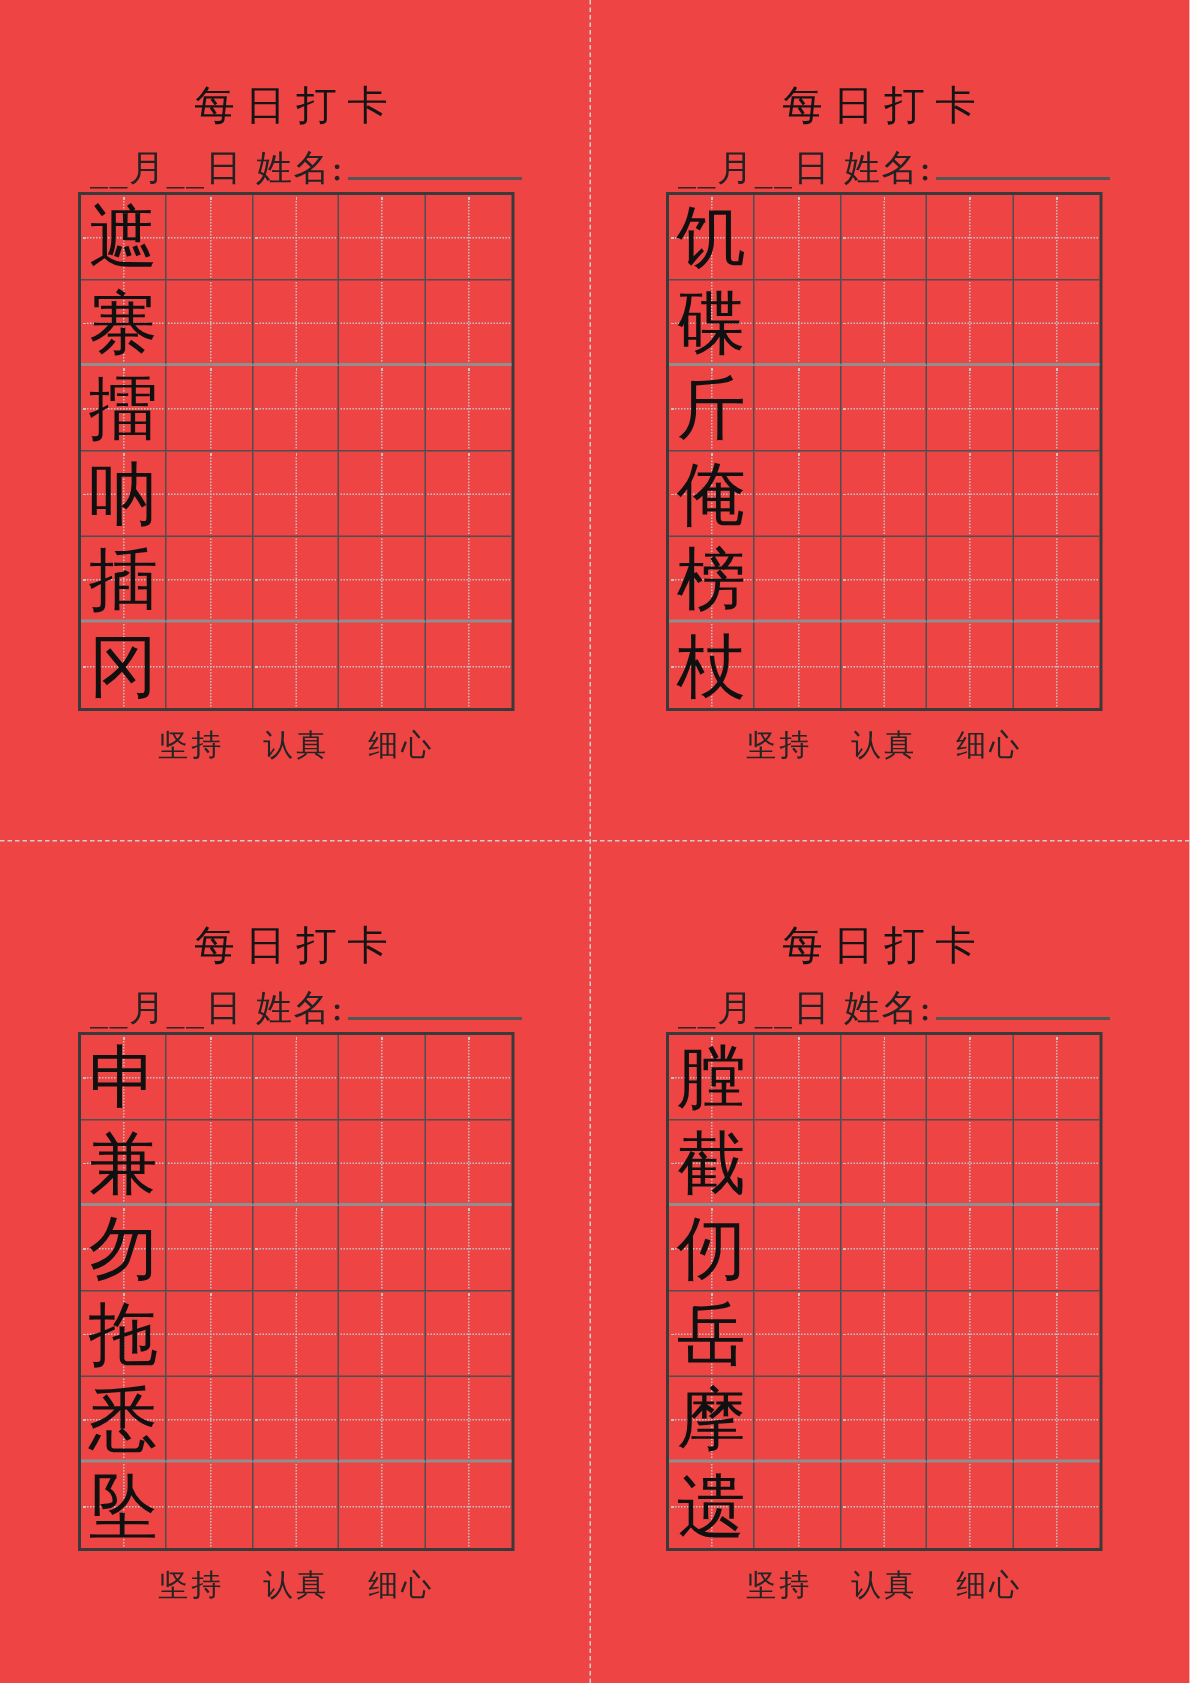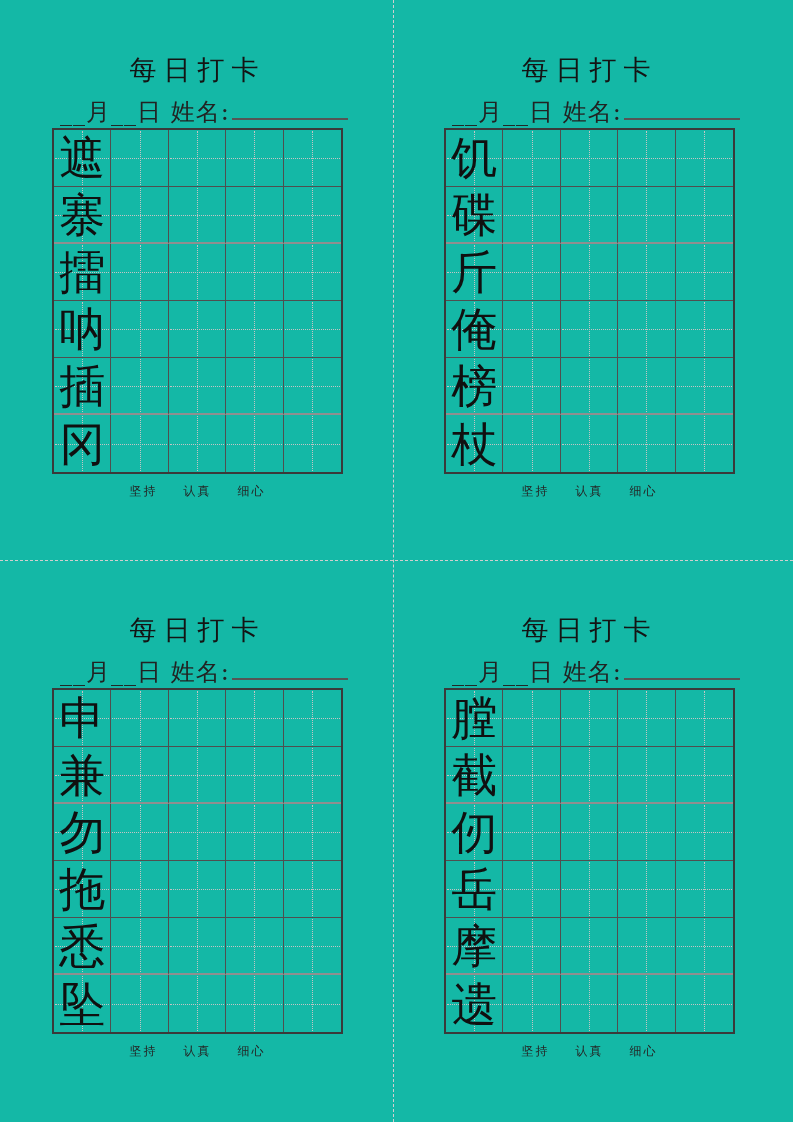--- a/index.html
+++ b/index.html
@@ -1,17 +1,17 @@
 <!DOCTYPE html>
 <html><head>
 <meta charset="utf-8">
 <style>
   html,body{margin:0;padding:0;background:#ffffff;}
   .page{
-    position:relative;width:793px;height:1122px;background:#14b8a6;overflow:hidden;
+    position:relative;width:793px;height:1122px;background:#ef4444;overflow:hidden;
     font-family:"DejaVu Serif","Liberation Serif",serif;color:#1b1b1b;
   }
   .cut-v{position:absolute;left:393px;top:0;height:1122px;width:0;border-left:1px dashed #cfcfcf;}
   .cut-h{position:absolute;top:560px;left:0;width:793px;height:0;border-top:1px dashed #cfcfcf;}
   .quadrant{position:absolute;width:392px;height:560px;}
   .q-tl{left:0;top:0}.q-tr{left:392px;top:0}.q-bl{left:0;top:560px}.q-br{left:392px;top:560px}
   .q-title{
     position:absolute;top:52px;left:52px;width:291px;text-align:center;
     font-size:27px;letter-spacing:7px;color:#141414;white-space:nowrap;
   }
@@ -44,21 +44,21 @@
   .cell::after{
     content:"";position:absolute;top:1px;bottom:1px;left:50%;width:0;
     border-left:1px dotted #c4c4c4;
   }
   .ch{
     position:relative;z-index:2;font-size:46px;line-height:1;color:#101010;
   }
   .q-footer{
     position:absolute;top:483px;left:52px;width:291px;
     display:flex;justify-content:center;gap:26px;
-    font-size:12px;letter-spacing:2px;color:#242424;white-space:nowrap;
+    font-size:20px;letter-spacing:2px;color:#242424;white-space:nowrap;
   }
 </style>
 </head>
 <body>
 
 <div class="page">
   <div class="cut-v"></div>
   <div class="cut-h"></div>
 
   <div class="quadrant q-tl">

